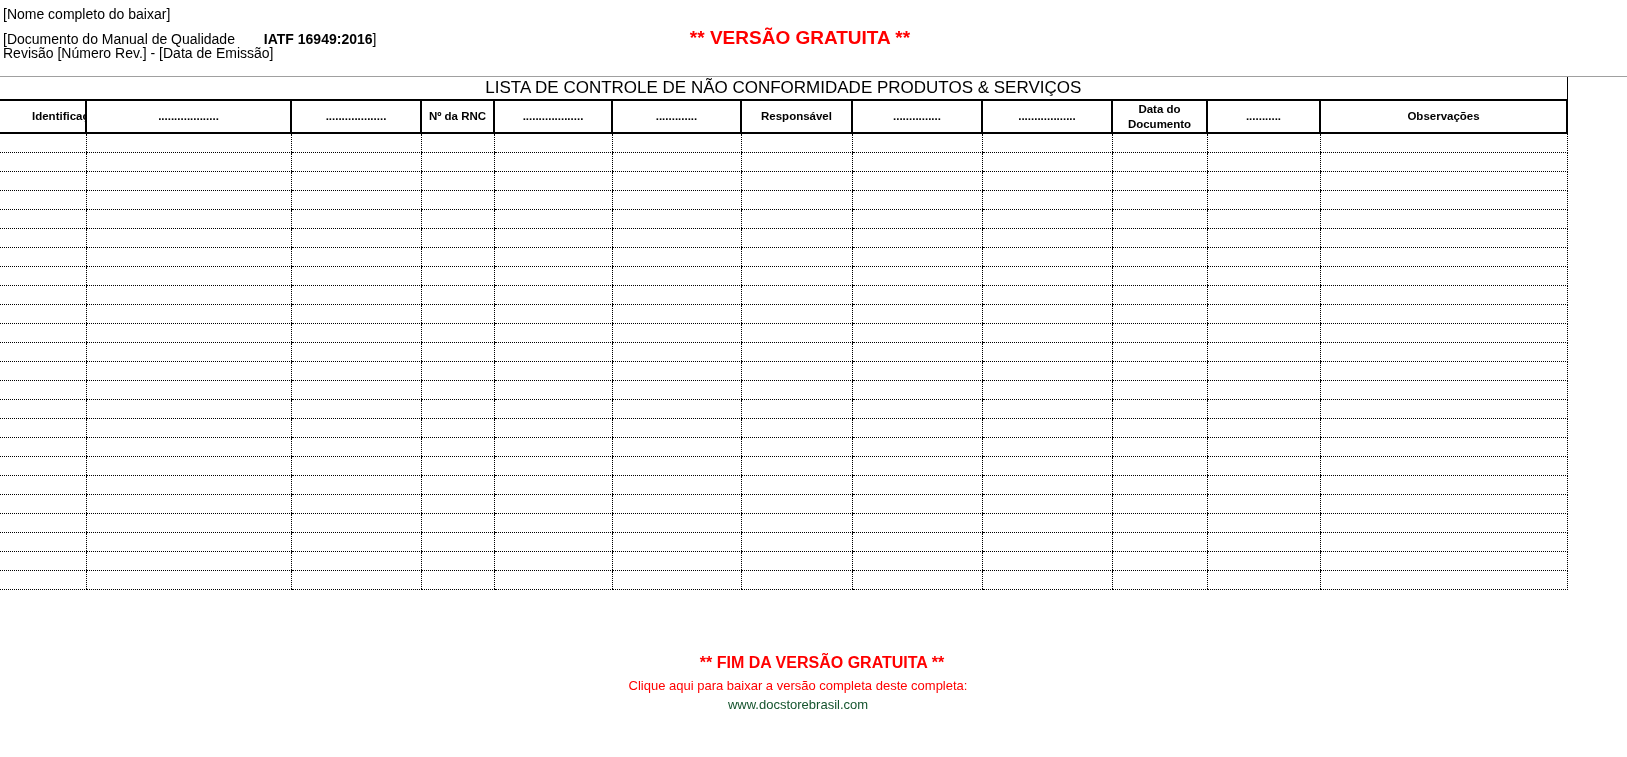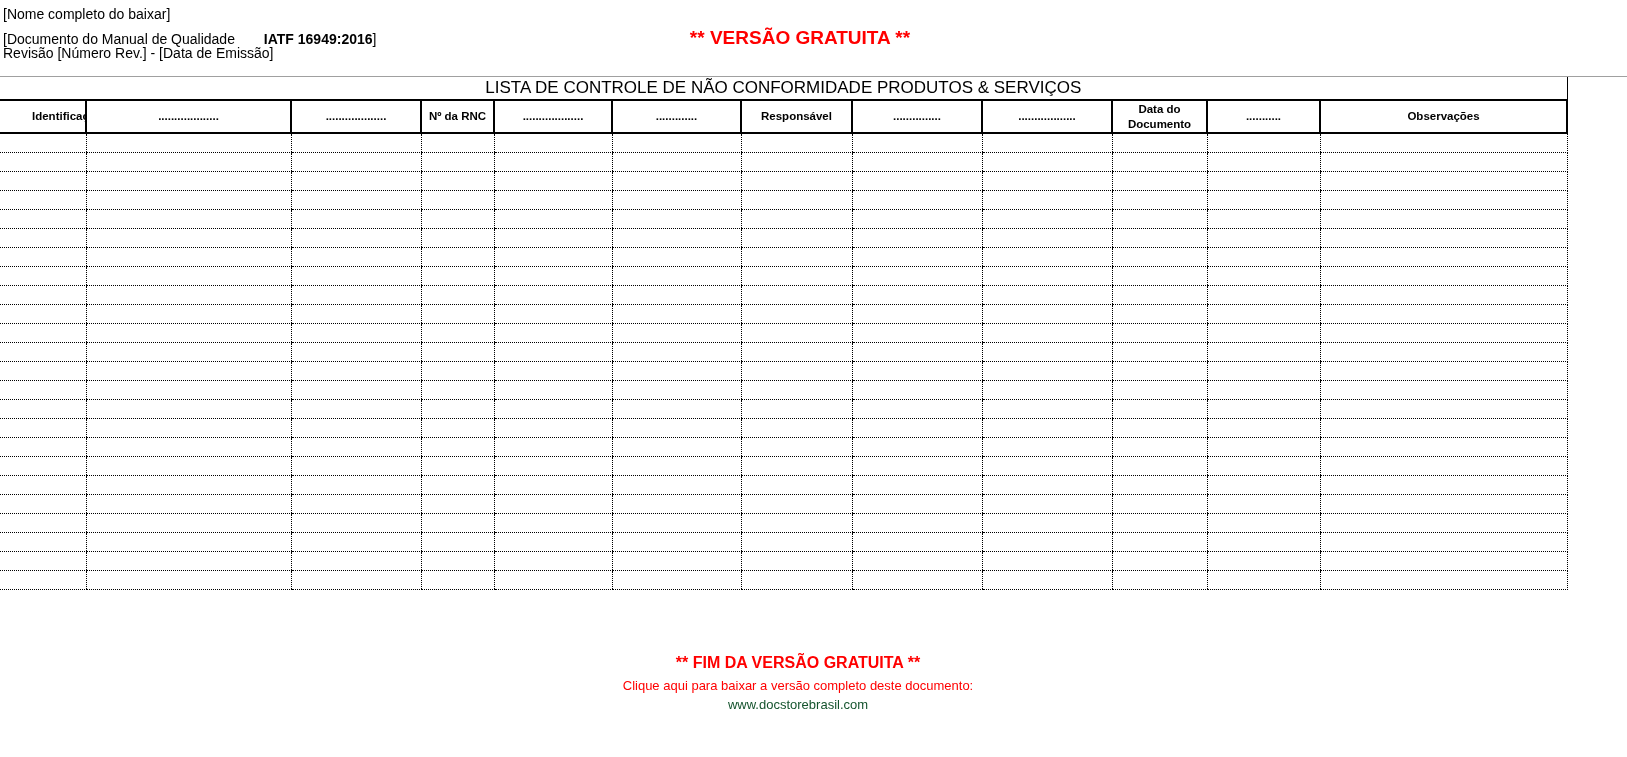--- a/index.html
+++ b/index.html
@@ -99,20 +99,21 @@
       width: 1596px;
       text-align: center;
       white-space: nowrap;
     }
     #footer-title {
       top: 653px;
       color: #ff0000;
       font-weight: bold;
       font-size: 16px;
       line-height: 20px;
+      padding-left: 24px;
     }
     #footer-sub {
       top: 677px;
       color: #ff0000;
       font-size: 13px;
       line-height: 17px;
     }
     #footer-link {
       top: 696px;
       font-size: 13px;
@@ -501,14 +502,14 @@
         <td></td>
         <td></td>
         <td></td>
         <td></td>
         <td></td>
       </tr>
     </tbody>
 </table>
 
 <div class="footer" id="footer-title">** FIM DA VERSÃO GRATUITA **</div>
-<div class="footer" id="footer-sub">Clique aqui para baixar a versão completo deste documento:</div>
+<div class="footer" id="footer-sub">Clique aqui para baixar a versão completa deste completa:</div>
 <div class="footer" id="footer-link"><a>www.docstorebrasil.com</a></div>
 
 </body></html>

